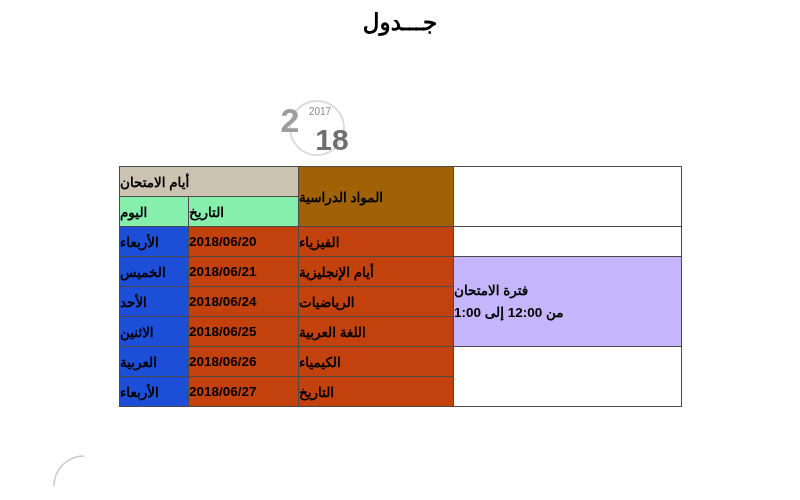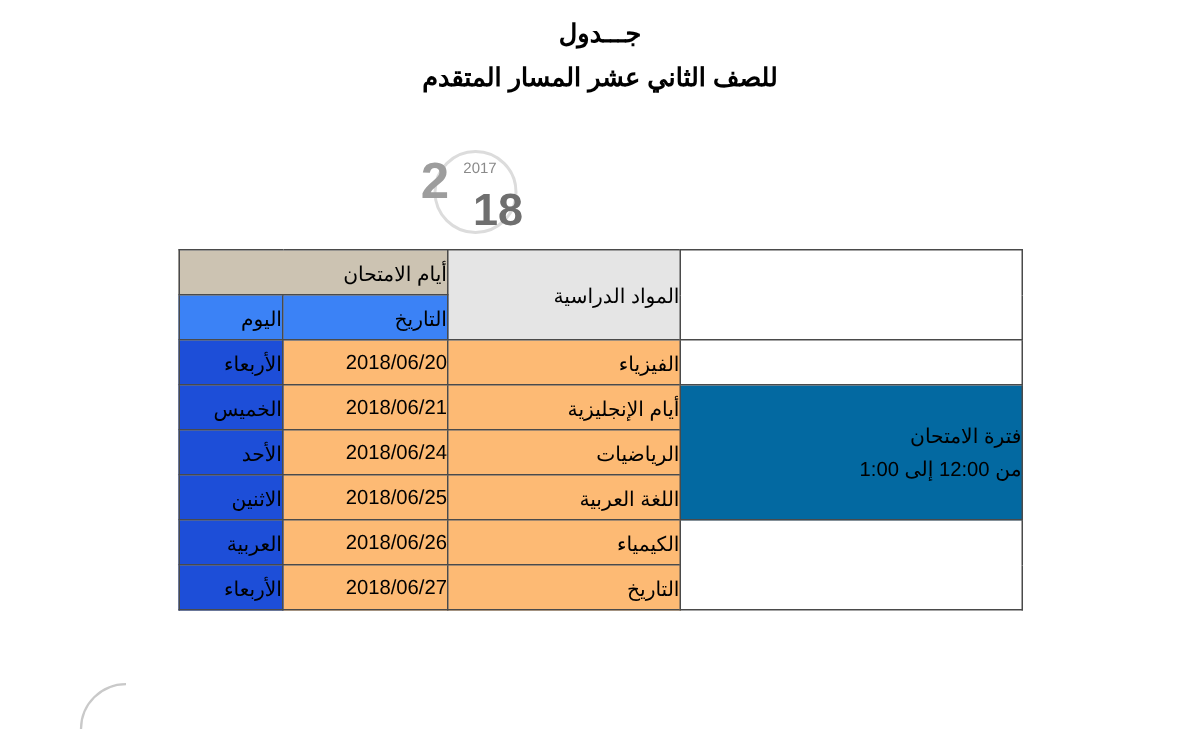--- a/index.html
+++ b/index.html
@@ -32,21 +32,21 @@
   }
   .heading .line {
     font-weight: bold;
     font-size: 17px;
     line-height: 29px;
     letter-spacing: 0px;
     white-space: nowrap;
   }
   .heading .line.first {
     letter-spacing: 2px;
-    font-size: 17px;
+    font-size: 23px;
   }
 
   
   .watermark {
     position: absolute;
     left: 276px;
     top: 98px;
     width: 82px;
     height: 60px;
     pointer-events: none;
@@ -61,77 +61,76 @@
     width: 562px;
   }
   table.sched {
     border-collapse: collapse;
     width: 562px;
     table-layout: fixed;
   }
   table.sched td, table.sched th {
     border: 1px solid #4a4a4a;
     font-size: 13.5px;
-    font-weight: normal;
-    text-align: right;
+    font-weight: bold;
+    text-align: left;
     padding: 0;
     height: 29px;
     vertical-align: middle;
   }
   
   col.c-period { width: 228px; }
   col.c-subject { width: 155px; }
   col.c-date { width: 110px; }
   col.c-day { width: 69px; }
 
   .shade {
-    background: #3b82f6;
+    background: #86efac;
   }
   .blank {
     background: #ffffff;
   }
   .period-cell {
-    background: #0369a1;
+    background: #c4b5fd;
     font-weight: bold;
     font-size: 14px;
     line-height: 22px;
   }
   .day-cell {
     background: #1d4ed8;
   }
   .date-cell, .subject-cell {
-    background: #fdba74;
+    background: #c2410c;
   }
   .hdr-exam-days {
     background: #ccc3b2;
     font-size: 14px;
   }
   .hdr-subjects {
-    background: #e5e5e5;
+    background: #a16207;
     font-size: 14px;
   }
 
   
   .arc {
     position: absolute;
     left: 46px;
     bottom: 6px;
     width: 40px;
     height: 40px;
     pointer-events: none;
   }
 </style>
 </head>
 <body>
 
 <div class="page">
 
   <div class="heading">
     <div class="line first">جـــدول</div>
-    <div class="line">للصف الثاني عشر المسار المتقدم</div>
   </div>
 
   <div class="watermark">
     <svg width="82" height="60" viewBox="0 0 82 60" xmlns="http://www.w3.org/2000/svg">
       <circle cx="41" cy="30" r="27" fill="none" stroke="#dcdcdc" stroke-width="2"></circle>
       <text x="14" y="34" font-family="Liberation Sans, sans-serif" font-size="34" font-weight="bold" fill="#9d9d9d" text-anchor="middle">2</text>
       <text x="56" y="52" font-family="Liberation Sans, sans-serif" font-size="30" font-weight="bold" fill="#6f6f6f" text-anchor="middle">18</text>
       <text x="44" y="17" font-family="Liberation Sans, sans-serif" font-size="10" fill="#8a8a8a" text-anchor="middle">2017</text>
     </svg>
   </div>

